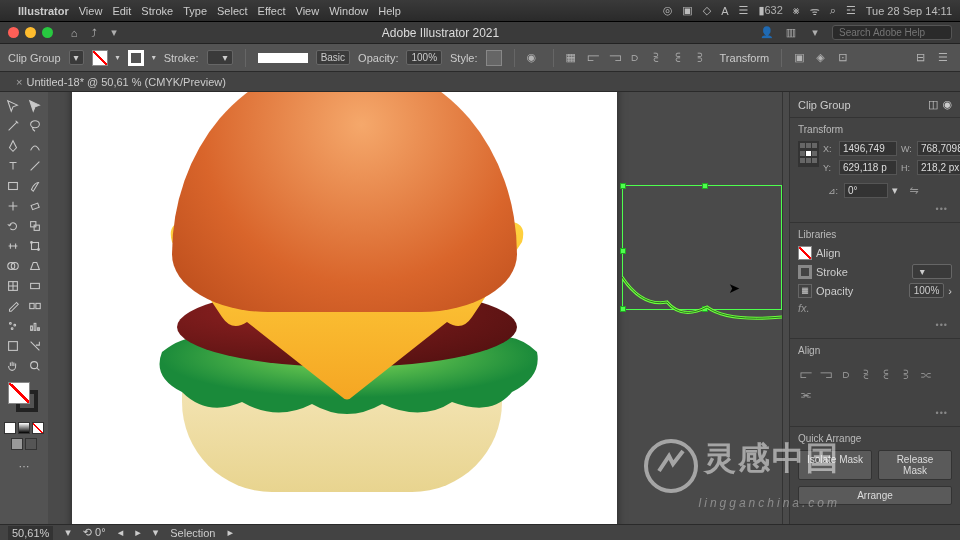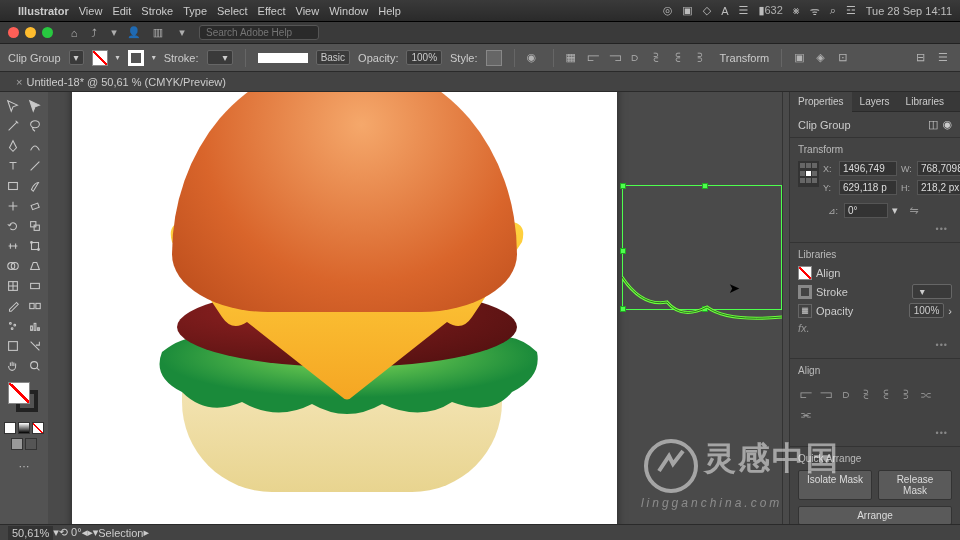--- a/index.html
+++ b/index.html
@@ -66,21 +66,21 @@
 .prow .l{width:12px;font-size:9px;color:#aaa}
 .pinput{background:#333;border:1px solid #555;padding:1px 3px;font-size:10px;color:#ddd;width:58px}
 .pinput.sm{width:44px}
 .transform-grid{display:flex;gap:4px;align-items:flex-start}
 .refpoint{width:26px;height:26px;display:grid;grid-template-columns:repeat(3,1fr);grid-template-rows:repeat(3,1fr);gap:1px;background:#333;padding:2px}
 .refpoint div{background:#666;width:5px;height:5px}
 .align-row{display:flex;gap:4px;flex-wrap:wrap;padding:4px 0}
 .align-btn{width:16px;height:16px;display:flex;align-items:center;justify-content:center;opacity:.7}
 .qa-btn{background:#5a5a5a;border:1px solid #333;padding:3px 6px;font-size:10px;color:#ddd;border-radius:2px;flex:1;text-align:center;cursor:pointer}
 .qa-row{display:flex;gap:6px;margin-bottom:6px}
-.statusbar{position:absolute;bottom:0;left:0;right:0;height:16px;background:#434343;display:flex;align-items:center;padding:0 8px;font-size:10px;border-top:1px solid #2a2a2a}
+.statusbar{position:absolute;bottom:0;left:0;right:0;height:16px;background:#434343;display:flex;align-items:center;padding:0 8px;gap:12px;font-size:10px;border-top:1px solid #2a2a2a}
 .zoom{background:#333;padding:1px 4px}
 .watermark{position:absolute;right:120px;bottom:30px;opacity:.5;pointer-events:none}
 .watermark-txt{font-size:32px;font-weight:bold;color:#fff;letter-spacing:2px}
 .watermark-sub{font-size:12px;color:#ccc;font-style:italic;letter-spacing:3px}
 .collapse-bar{width:8px;background:#4a4a4a;border-left:1px solid #333;border-right:1px solid #333}
 .three-dots{text-align:right;padding:2px 4px;color:#888;letter-spacing:1px;font-size:9px}
 </style>
 </head>
 <body>
 
@@ -114,20 +114,21 @@
 
 <div class="titlebar">
   <div class="traffic">
     <div class="dot r"></div>
     <div class="dot y"></div>
     <div class="dot g"></div>
   </div>
   <span class="tb-icon">⌂</span>
   <span class="tb-icon">⤴</span>
   <span class="tb-icon">▾</span>
+  <div class="center">Adobe Illustrator 2021</div>
   <div class="right">
     <span class="tb-icon">👤</span>
     <span class="tb-icon">▥</span>
     <span class="tb-icon">▾</span>
     <input class="search" placeholder="Search Adobe Help" style="">
   </div>
 </div>
 
 <div class="ctrlbar">
   <span class="lbl">Clip Group</span>
@@ -408,25 +409,20 @@
     <svg class="lettuce-sel" viewBox="0 0 160 50">
       <path d="M0 5 Q20 35 45 30 Q60 48 85 35 Q105 50 160 45" stroke="#6eff3e" stroke-width="3" fill="none"></path>
       <path d="M0 5 Q20 35 45 30 Q60 48 85 35 Q105 50 160 45" stroke="#2a7a1a" stroke-width="1" fill="none"></path>
     </svg>
     <div class="cursor">➤</div>
   </div>
 
   <div class="collapse-bar"></div>
 
   <div class="propanel">
-    <div class="ptabs">
-      <div class="ptab active">Properties</div>
-      <div class="ptab">Layers</div>
-      <div class="ptab">Libraries</div>
-    </div>
     <div class="psect">
       <div class="psect-head">
         <span>Clip Group</span>
         <div class="icons">
             <span>◫</span>
             <span>◉</span>
           </div>
       </div>
     </div>
     <div class="psect">
@@ -517,21 +513,21 @@
     </div>
   </div>
 </div>
 
 <div class="watermark">
   <svg width="60" height="60" style="display:inline-block;vertical-align:middle">
       <circle cx="30" cy="30" r="25" fill="none" stroke="#fff" stroke-width="4"></circle>
       <path d="M18 35 L28 20 L32 28 L42 15" stroke="#fff" stroke-width="4" fill="none"></path>
     </svg>
   <span class="watermark-txt">灵感中国</span>
-  <div class="watermark-sub" style="text-align:left">lingganchina.com</div>
+  <div class="watermark-sub" style="text-align:right">lingganchina.com</div>
 </div>
 
 <div class="statusbar">
   <span class="zoom">50,61%</span>
   <span>▾</span>
   <span>⟲ 0°</span>
   <span>◂</span>
   <span>▸</span>
   <span>▾</span>
   <span>Selection</span>

